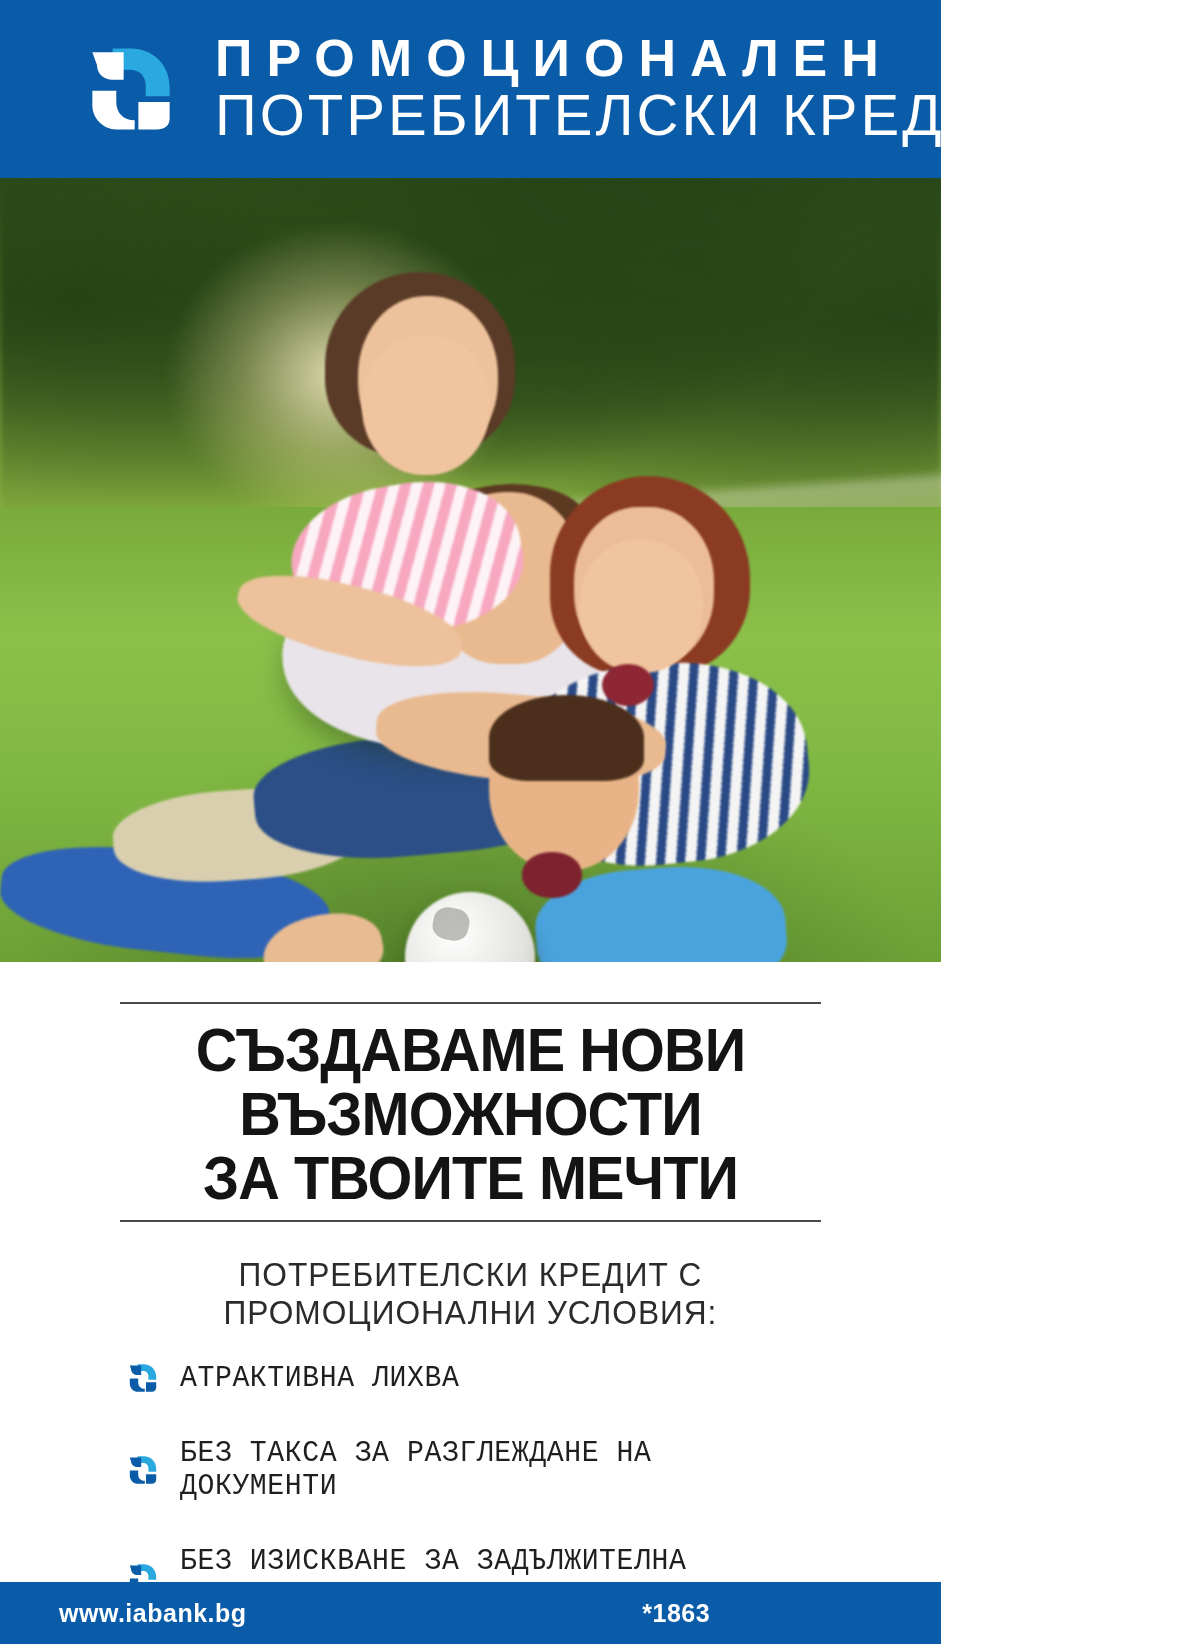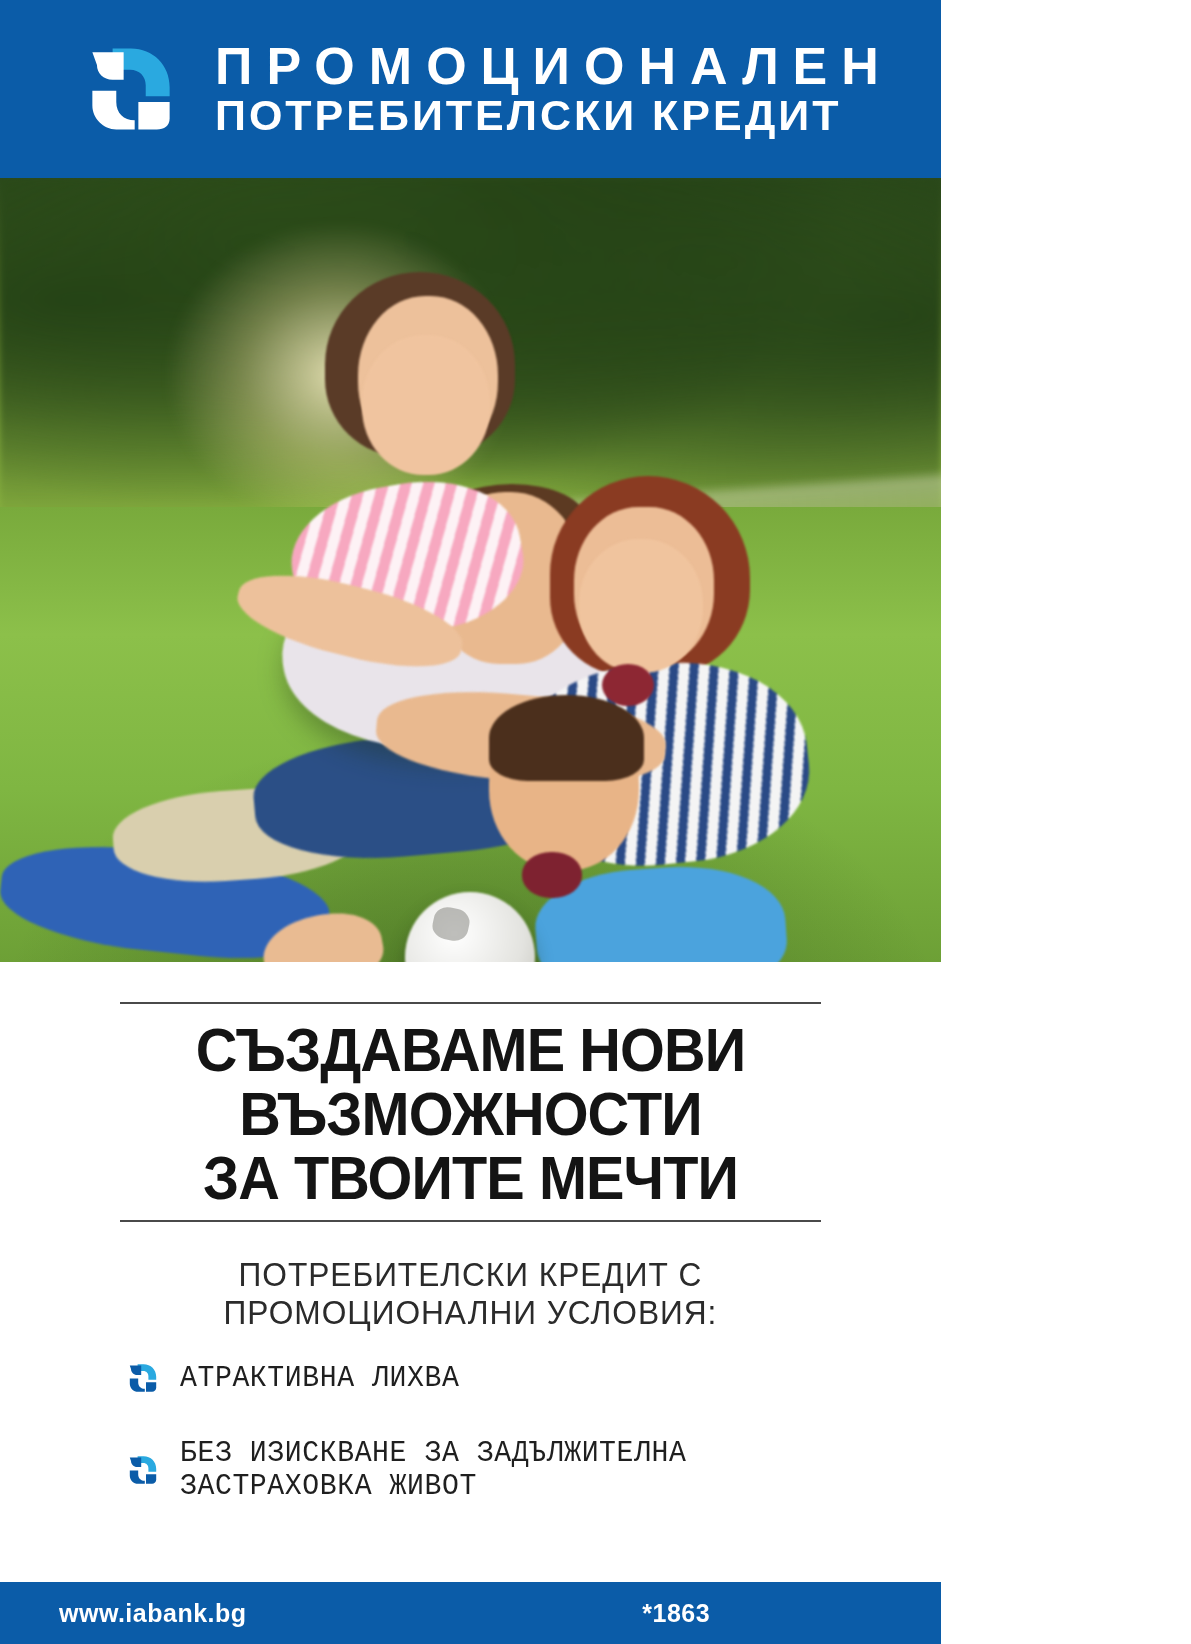--- a/index.html
+++ b/index.html
@@ -55,22 +55,22 @@
   .header-line1 {
     color: #ffffff;
     font-weight: bold;
     font-size: 52px;
     letter-spacing: 14px;
     line-height: 1.02;
     white-space: nowrap;
   }
   .header-line2 {
     color: #ffffff;
-    font-weight: bold;
-    font-size: 43px;
+    font-weight: normal;
+    font-size: 58px;
     letter-spacing: 3px;
     line-height: 1.05;
     white-space: nowrap;
   }
 
   
   .photo {
     flex: 0 0 784px;
     height: 784px;
     position: relative;
@@ -437,20 +437,31 @@
           <svg viewBox="0 0 100 100" aria-hidden="true">
             <path d="M52 4 C76 4 94 22 94 46 L94 56 L68 56 L68 44 C68 34 61 27 51 27 L32 27 L32 4 Z" fill="#2aa9e0"></path>
             <path d="M6 8 L44 8 L44 40 L31 40 C19 40 10 31 10 20 Z" fill="#0b5ca8"></path>
             <path d="M6 52 L34 52 L34 64 C34 78 43 86 56 86 L56 96 L34 96 C18 96 6 83 6 68 Z" fill="#0b5ca8"></path>
             <path d="M60 64 L94 64 L94 82 C94 90 88 96 80 96 L60 96 Z" fill="#0b5ca8"></path>
           </svg>
         </span>
         <span class="bullet-text">АТРАКТИВНА ЛИХВА</span>
       </div>
 
+      <div class="bullet">
+        <span class="bullet-icon">
+          <svg viewBox="0 0 100 100" aria-hidden="true">
+            <path d="M52 4 C76 4 94 22 94 46 L94 56 L68 56 L68 44 C68 34 61 27 51 27 L32 27 L32 4 Z" fill="#2aa9e0"></path>
+            <path d="M6 8 L44 8 L44 40 L31 40 C19 40 10 31 10 20 Z" fill="#0b5ca8"></path>
+            <path d="M6 52 L34 52 L34 64 C34 78 43 86 56 86 L56 96 L34 96 C18 96 6 83 6 68 Z" fill="#0b5ca8"></path>
+            <path d="M60 64 L94 64 L94 82 C94 90 88 96 80 96 L60 96 Z" fill="#0b5ca8"></path>
+          </svg>
+        </span>
+        <span class="bullet-text">БЕЗ ТАКСА ЗА РАЗГЛЕЖДАНЕ НА ДОКУМЕНТИ</span>
+      </div>
 
       <div class="bullet">
         <span class="bullet-icon">
           <svg viewBox="0 0 100 100" aria-hidden="true">
             <path d="M52 4 C76 4 94 22 94 46 L94 56 L68 56 L68 44 C68 34 61 27 51 27 L32 27 L32 4 Z" fill="#2aa9e0"></path>
             <path d="M6 8 L44 8 L44 40 L31 40 C19 40 10 31 10 20 Z" fill="#0b5ca8"></path>
             <path d="M6 52 L34 52 L34 64 C34 78 43 86 56 86 L56 96 L34 96 C18 96 6 83 6 68 Z" fill="#0b5ca8"></path>
             <path d="M60 64 L94 64 L94 82 C94 90 88 96 80 96 L60 96 Z" fill="#0b5ca8"></path>
           </svg>
         </span>

